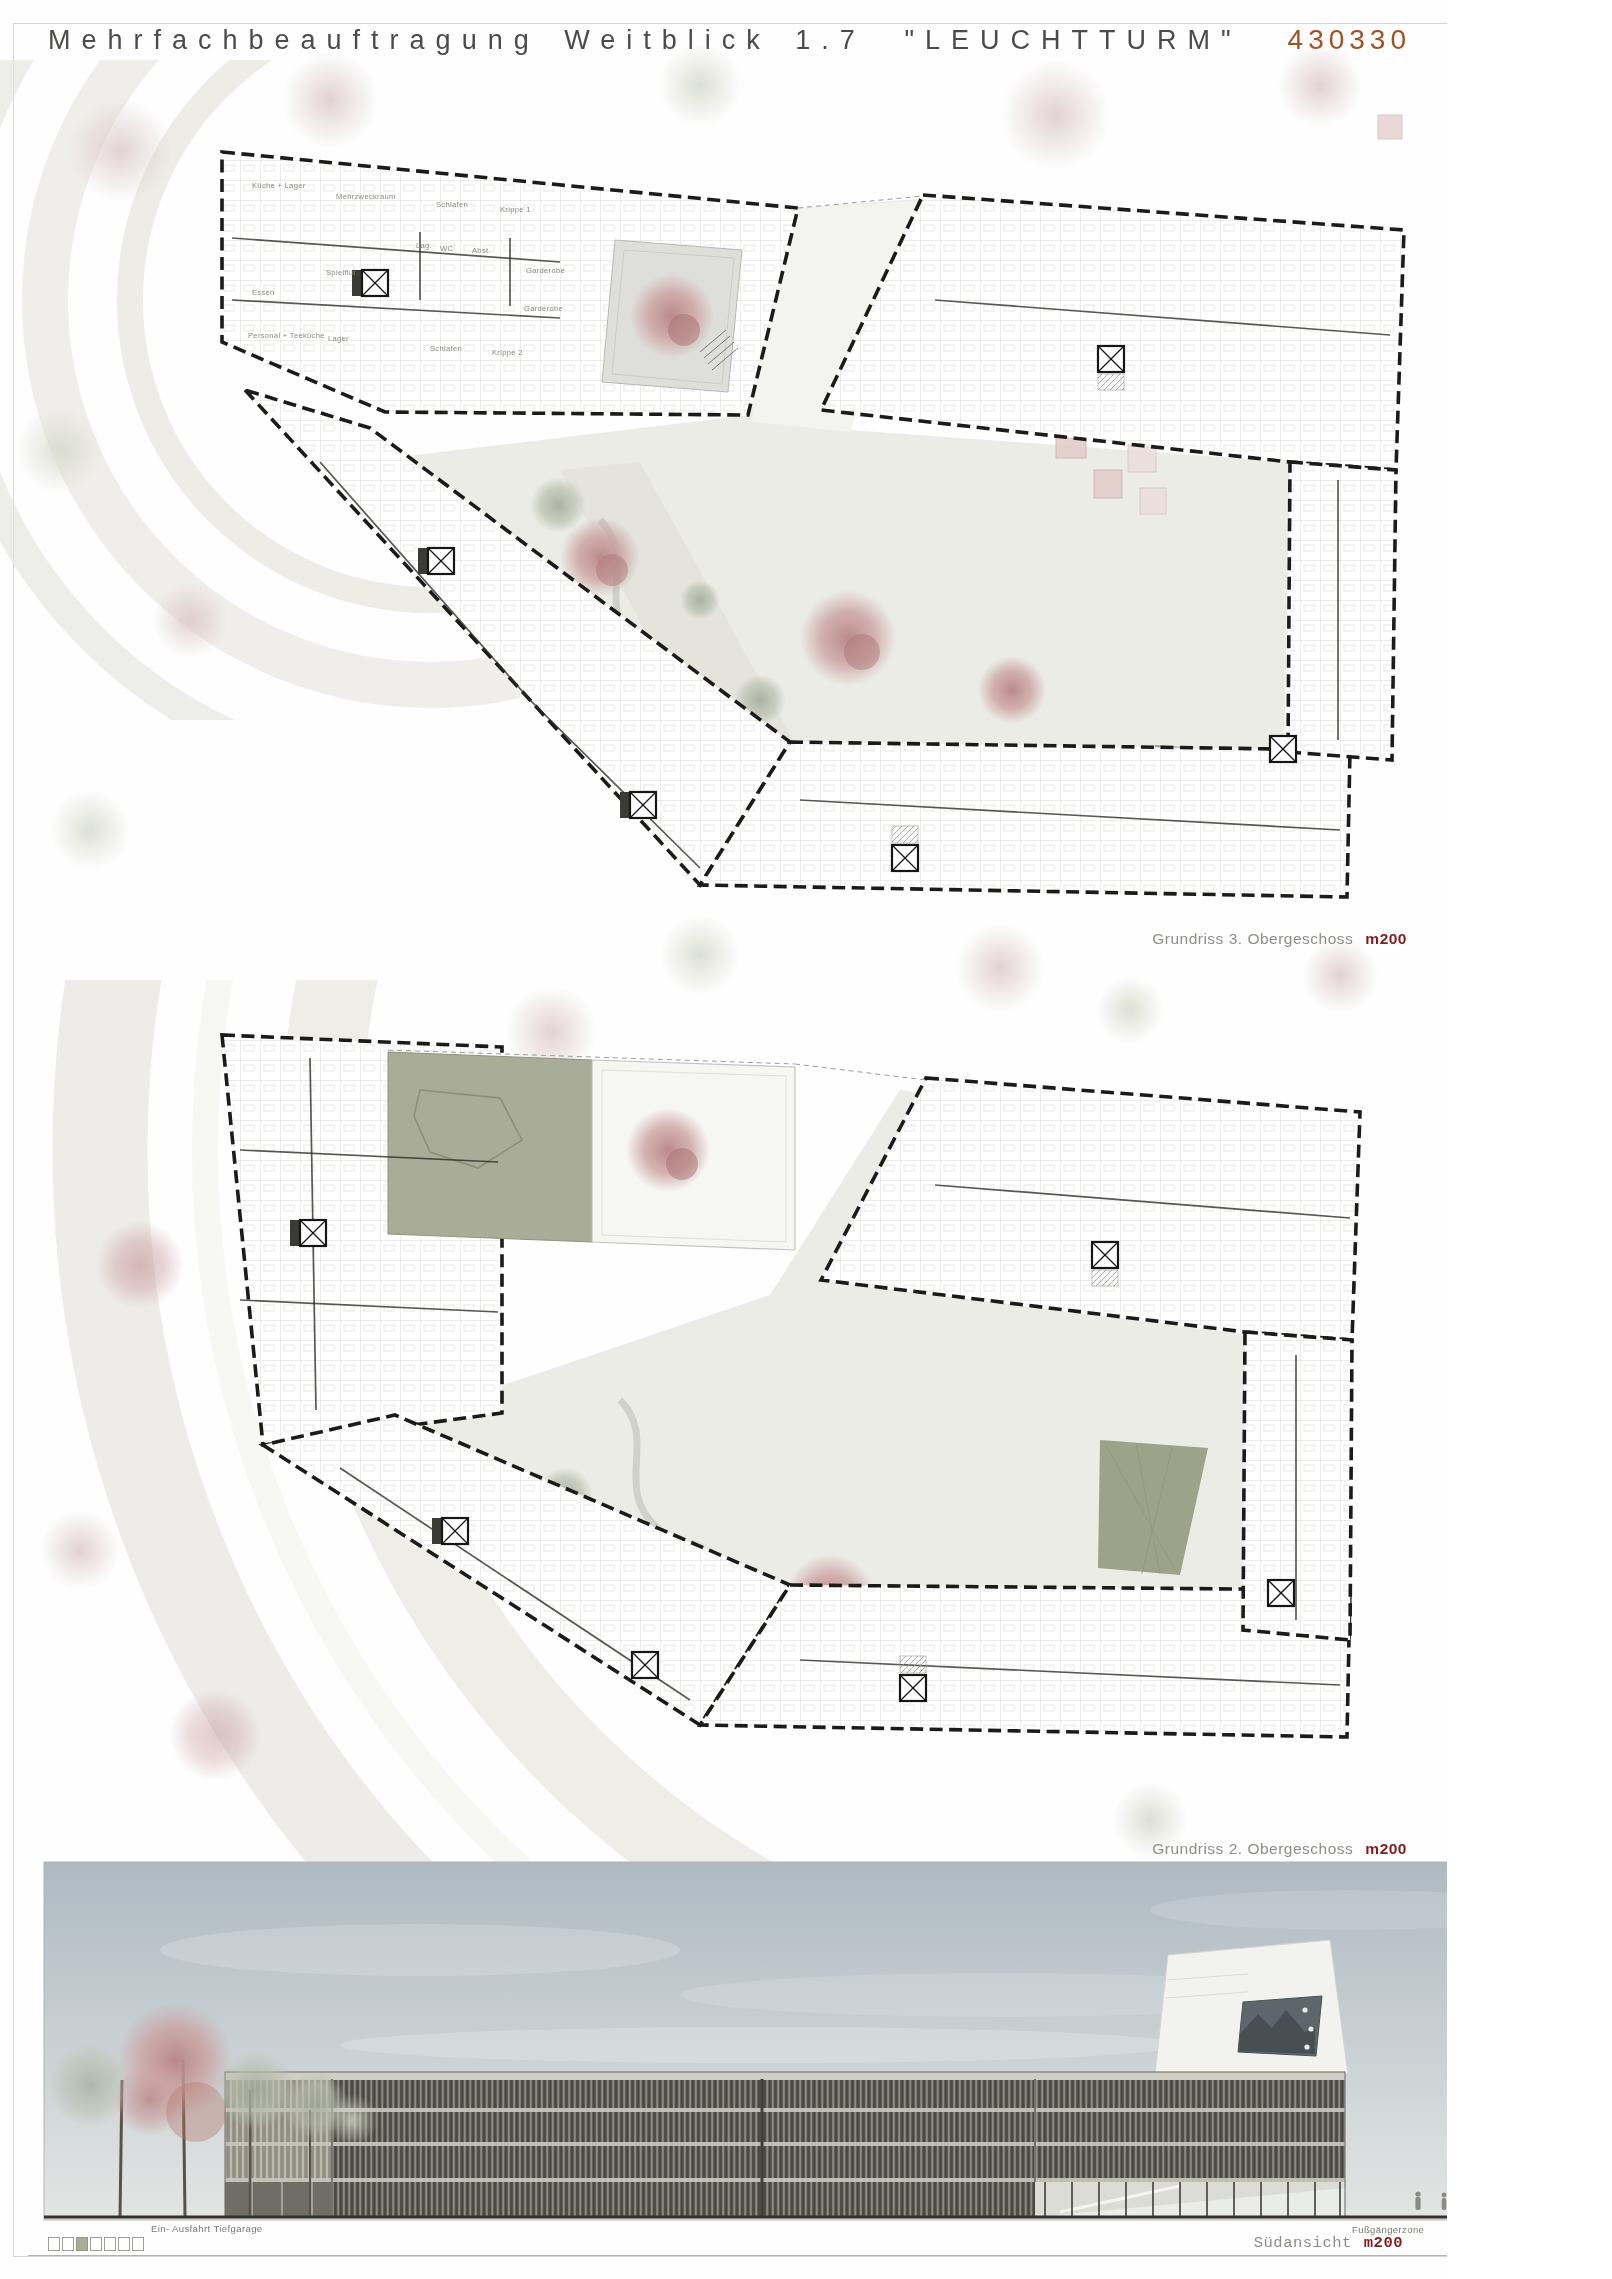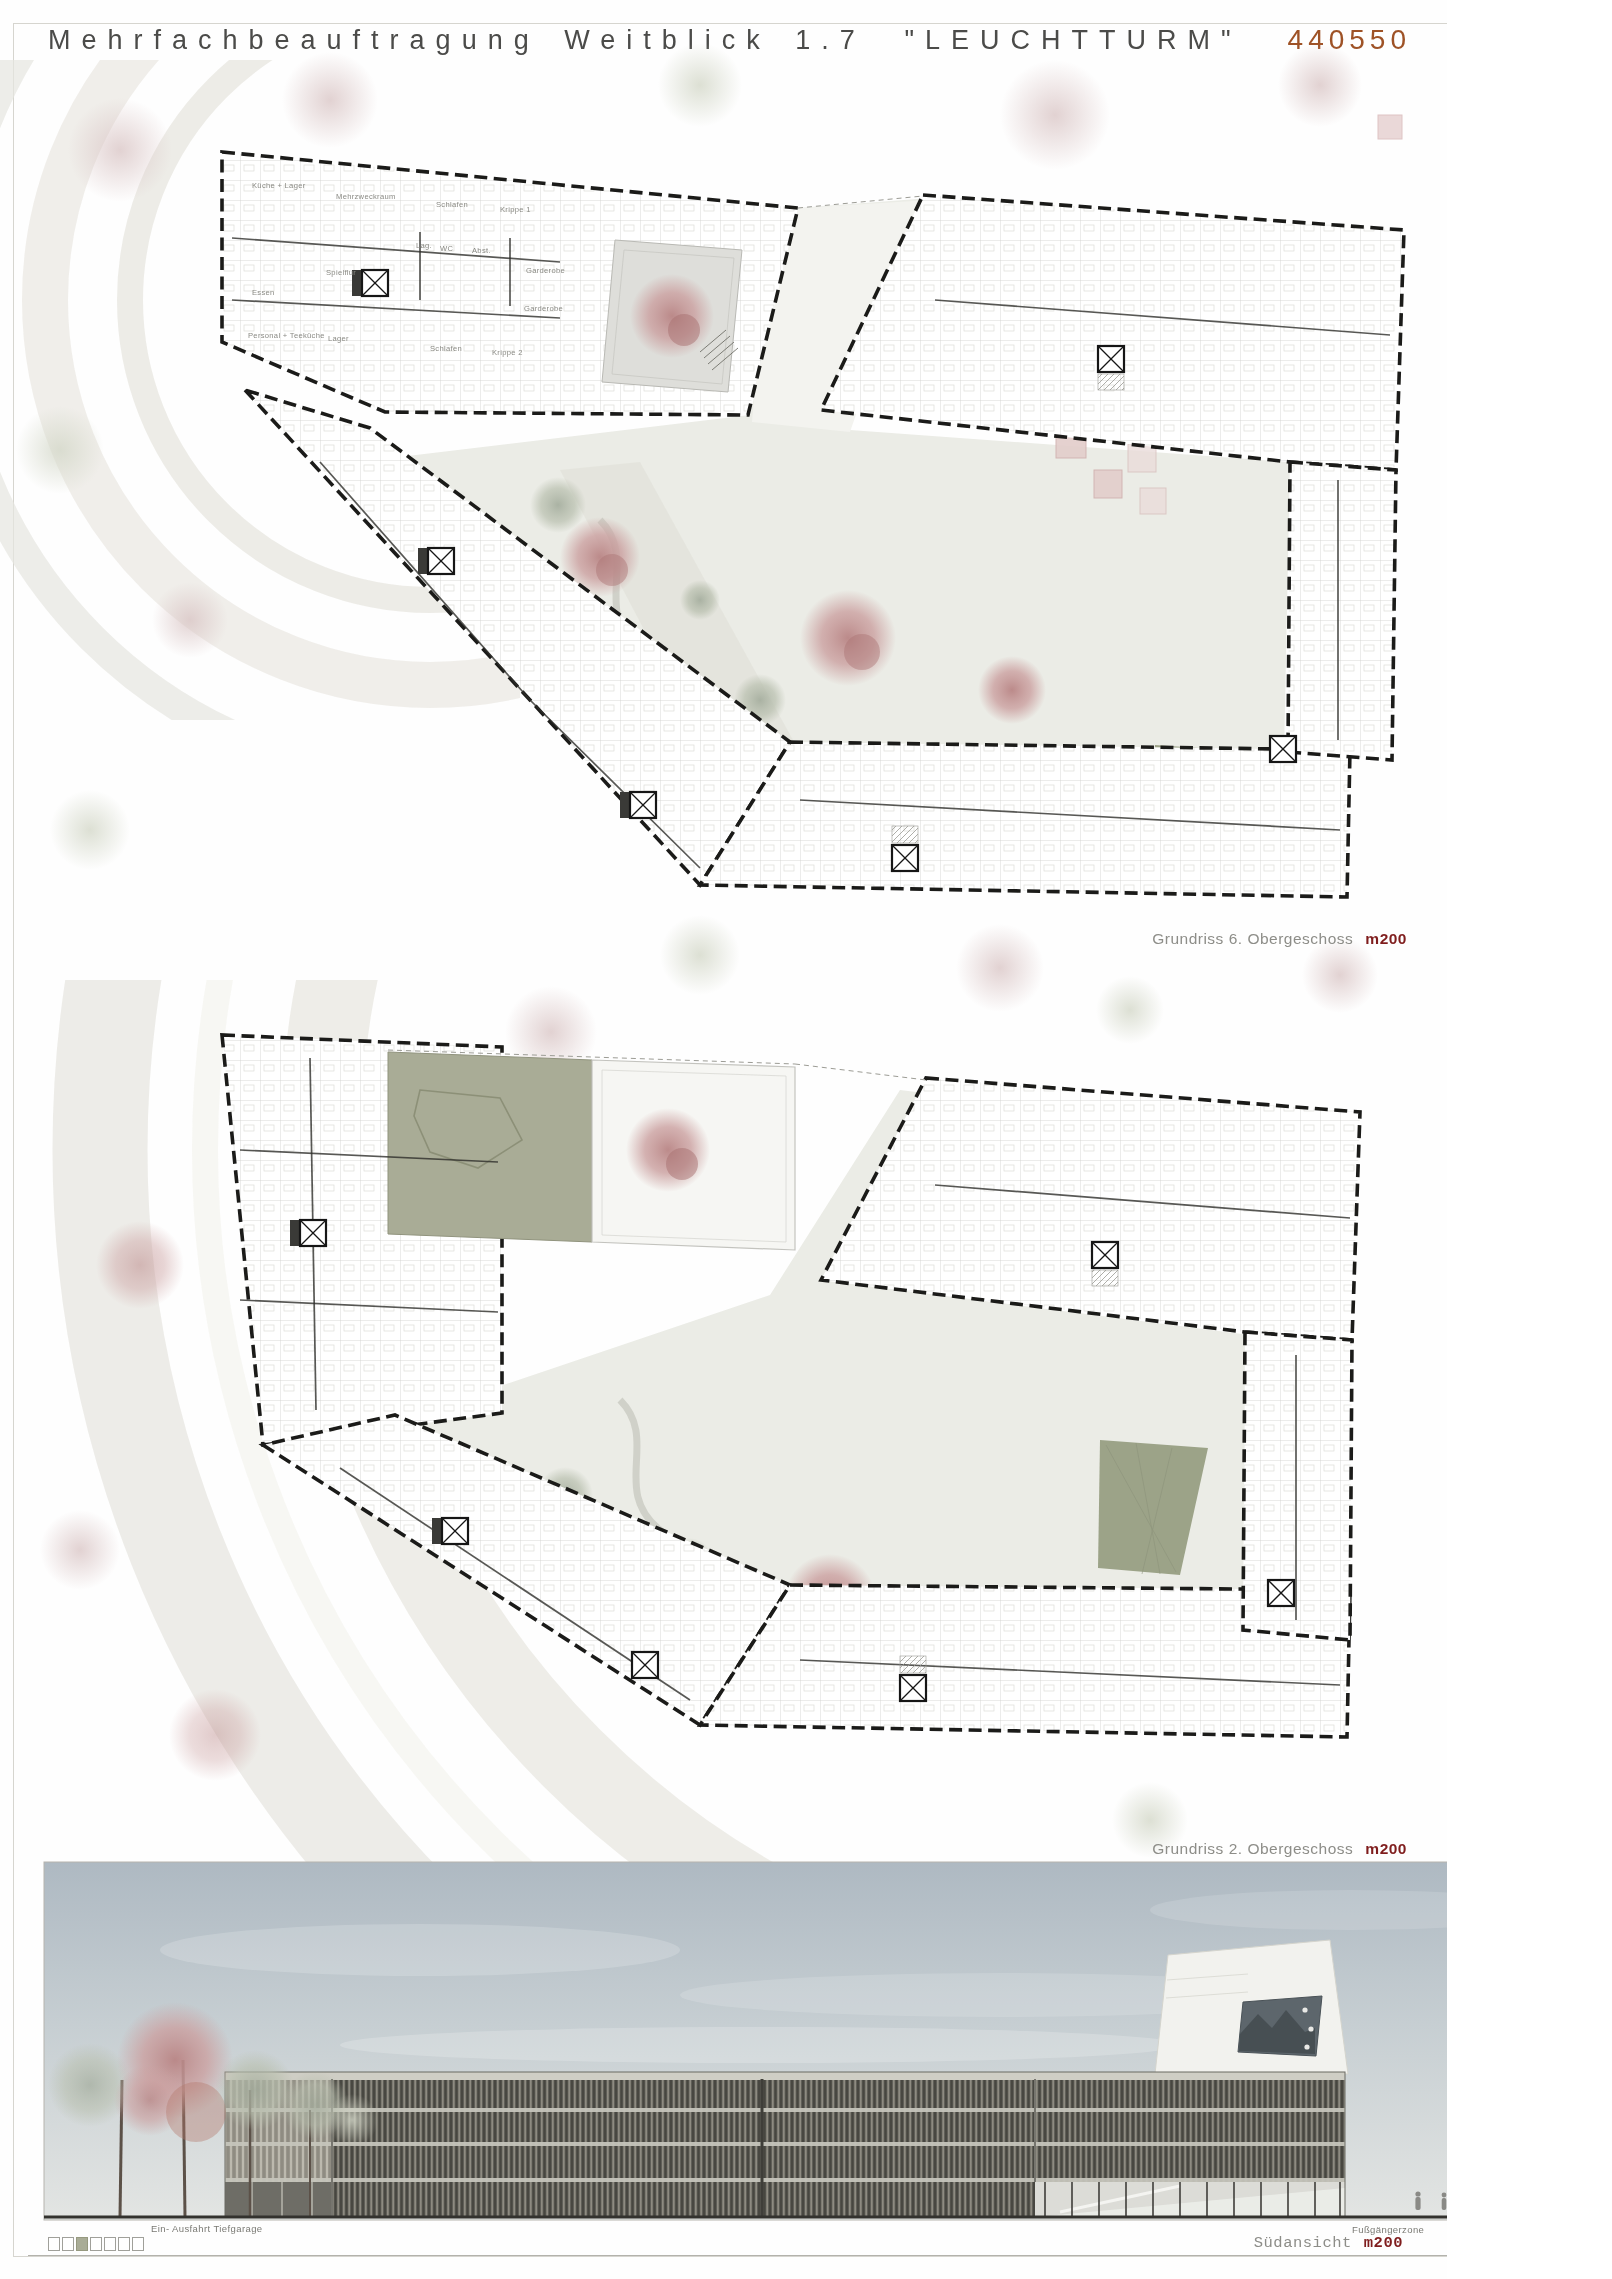--- a/index.html
+++ b/index.html
@@ -34,21 +34,21 @@
 </head>
 <body>
 
 <div class="board">
 
   <div class="frame"></div>
 
   <header class="header">
     <span class="title">Mehrfachbeauftragung Weitblick 1.7</span>
     <span class="projname">"LEUCHTTURM"</span>
-    <span class="projnum">440550</span>
+    <span class="projnum">430330</span>
   </header>
 
   <svg class="site-svg" width="1612" height="2279" viewBox="0 0 1612 2279">
     <defs>
       <radialGradient id="tp" cx="50%" cy="50%" r="50%">
         <stop offset="0%" stop-color="#b98585" stop-opacity=".95"></stop>
         <stop offset="55%" stop-color="#cba0a0" stop-opacity=".8"></stop>
         <stop offset="100%" stop-color="#cba0a0" stop-opacity="0"></stop>
       </radialGradient>
       <radialGradient id="tg" cx="50%" cy="50%" r="50%">
@@ -458,21 +458,21 @@
             <circle cx="1532" cy="2194" r="2.6"></circle>
             <rect x="1529.4" y="2197" width="5.2" height="13" rx="2"></rect>
           </g>
       </g>
 
       <line x1="44" y1="2217" x2="1580" y2="2217" stroke="#33322e" stroke-width="3"></line>
     </g>
   </svg>
 
   <div class="caption" style="top:930px;">
-    <span>Grundriss 6. Obergeschoss</span><b>m200</b>
+    <span>Grundriss 3. Obergeschoss</span><b>m200</b>
   </div>
   <div class="caption" style="top:1840px;text-align:center;">
     <span>Grundriss 2. Obergeschoss</span><b>m200</b>
   </div>
   <div class="anno" style="left:115px;top:2223px;">Ein- Ausfahrt Tiefgarage</div>
   <div class="anno" style="left:1316px;top:2224px;">Fußgängerzone</div>
   <div class="scalebar">
     <i></i>
     <i></i>
     <i class="filled"></i>

